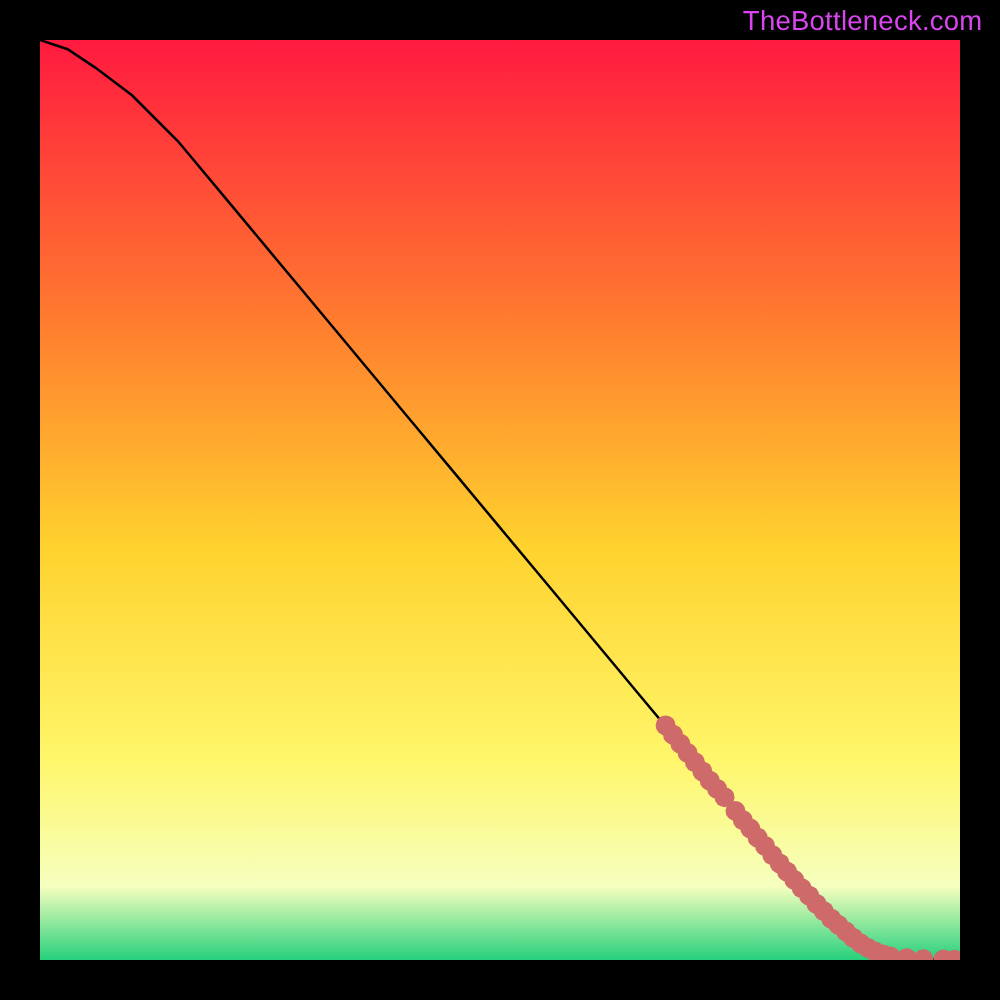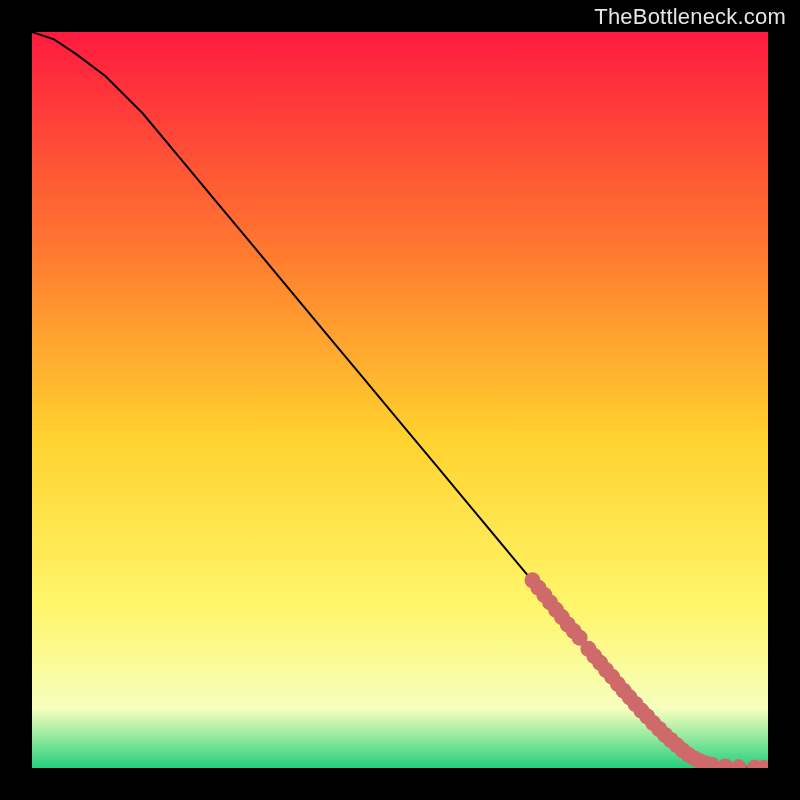--- a/index.html
+++ b/index.html
@@ -14,21 +14,21 @@
   .frame {
     position: relative;
     width: 800px;
     height: 800px;
     background: #000;
   }
   .watermark {
     position: absolute;
     top: 4px;
     right: 14px;
-    color: #e5e5e5;
+    color: #d946ef;
     font-size: 22px;
     font-weight: 500;
     letter-spacing: 0.2px;
     z-index: 5;
   }
   .plot-area {
     position: absolute;
     left: 32px;
     top: 32px;
     width: 736px;

